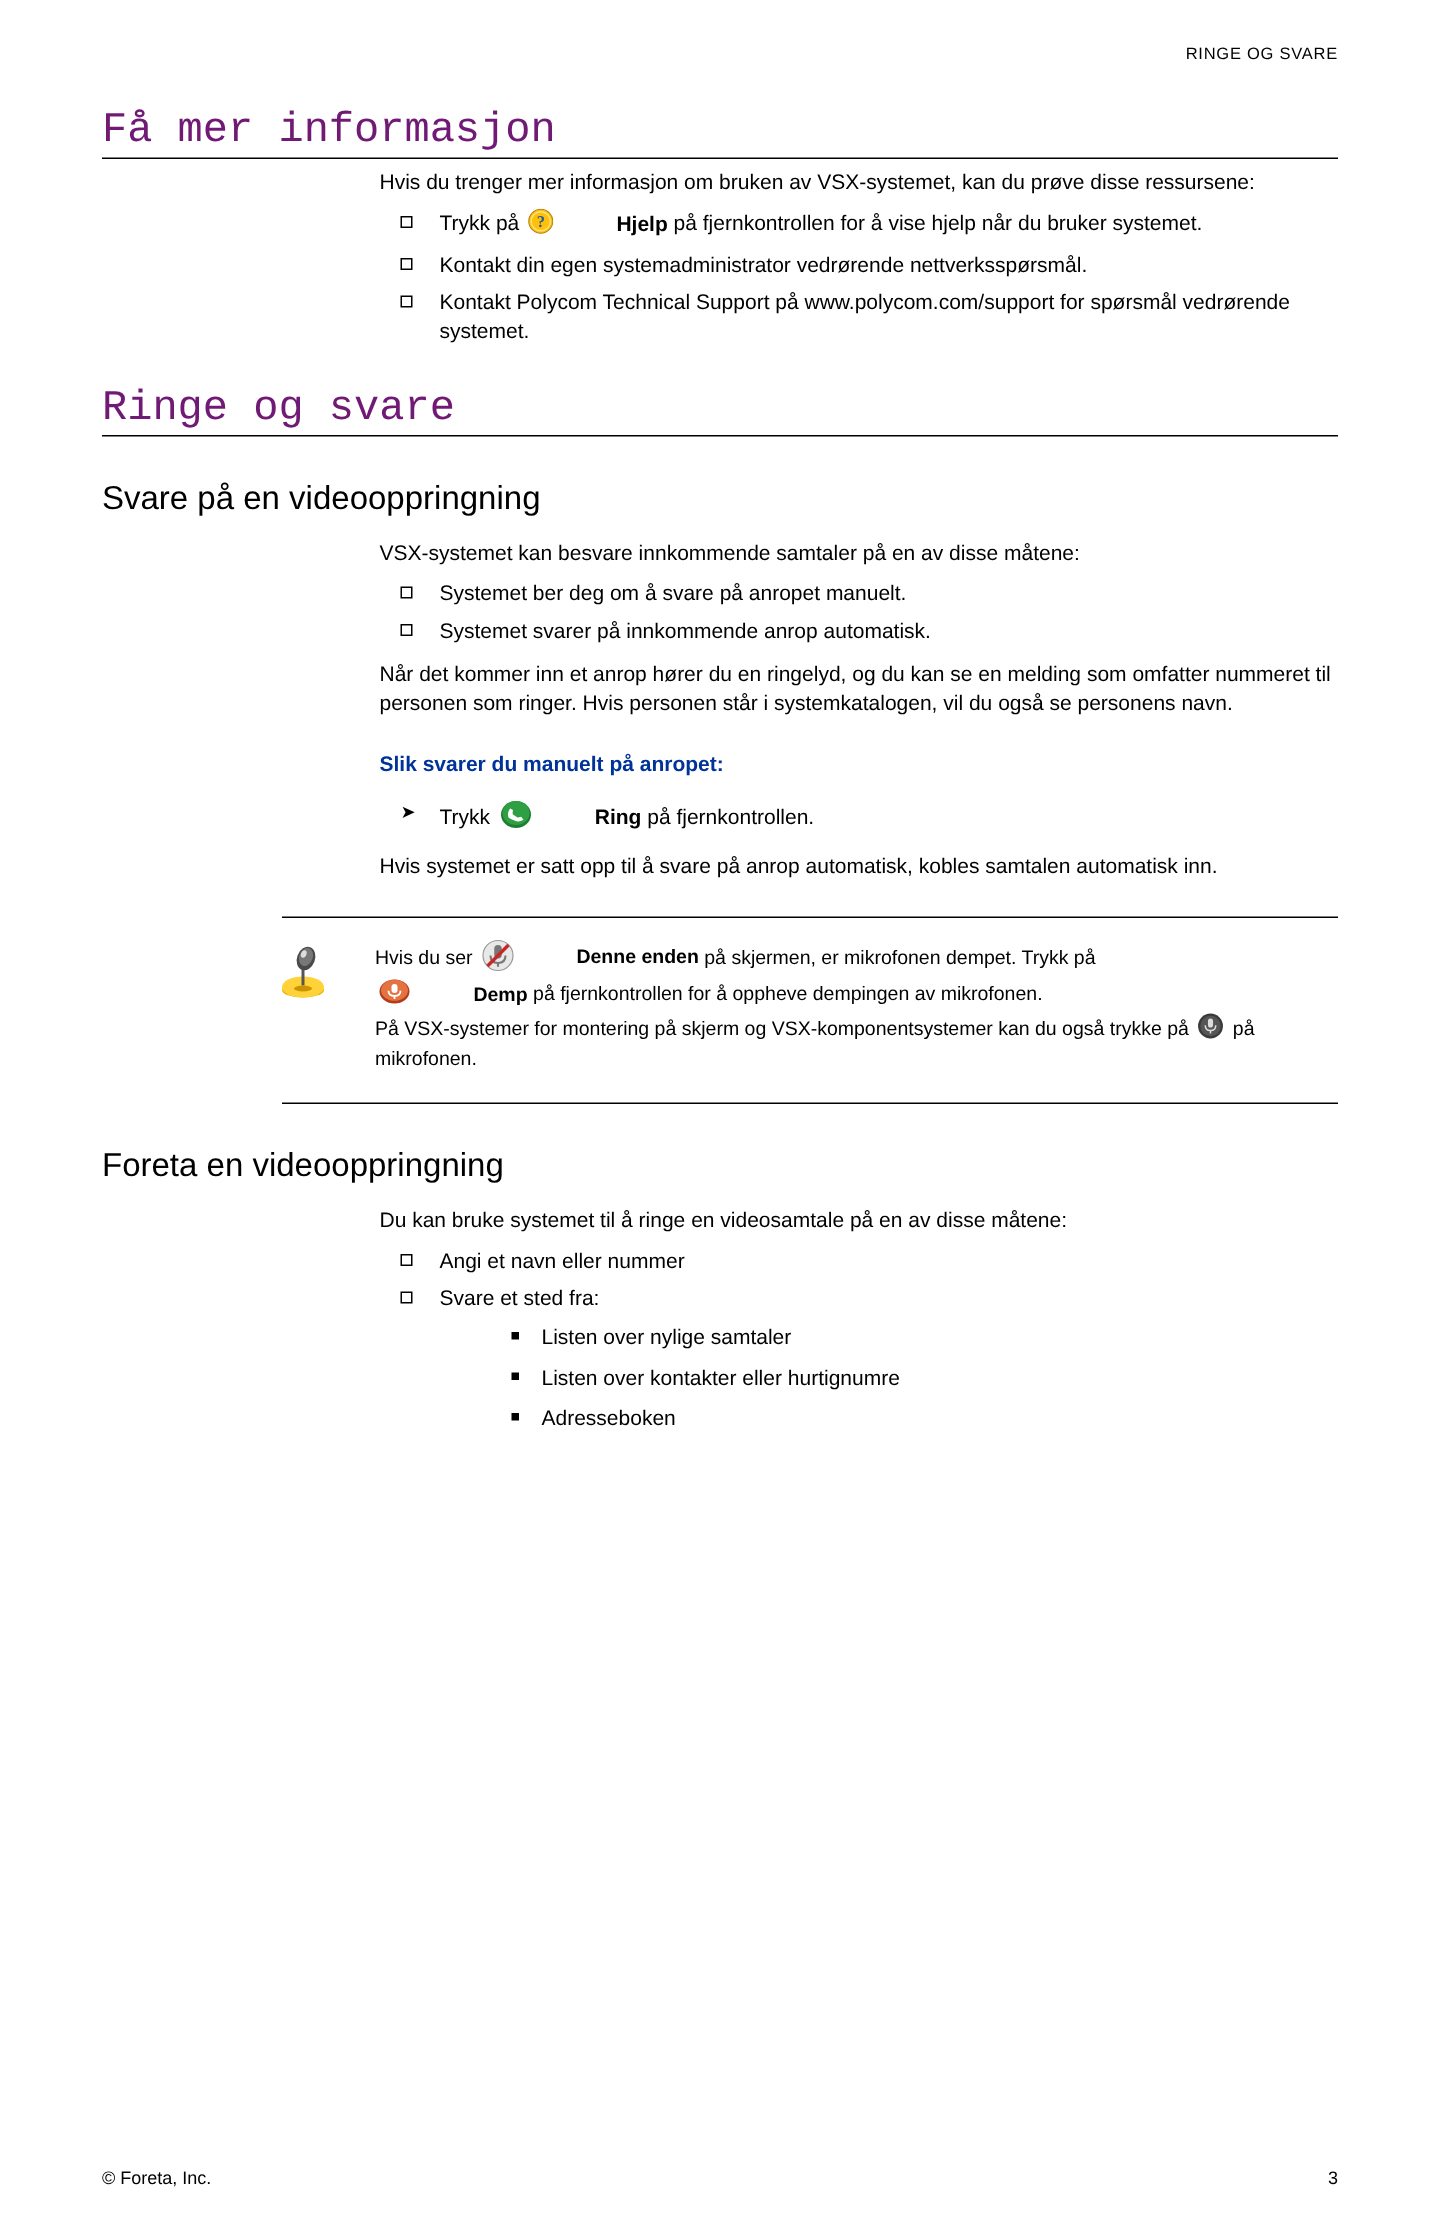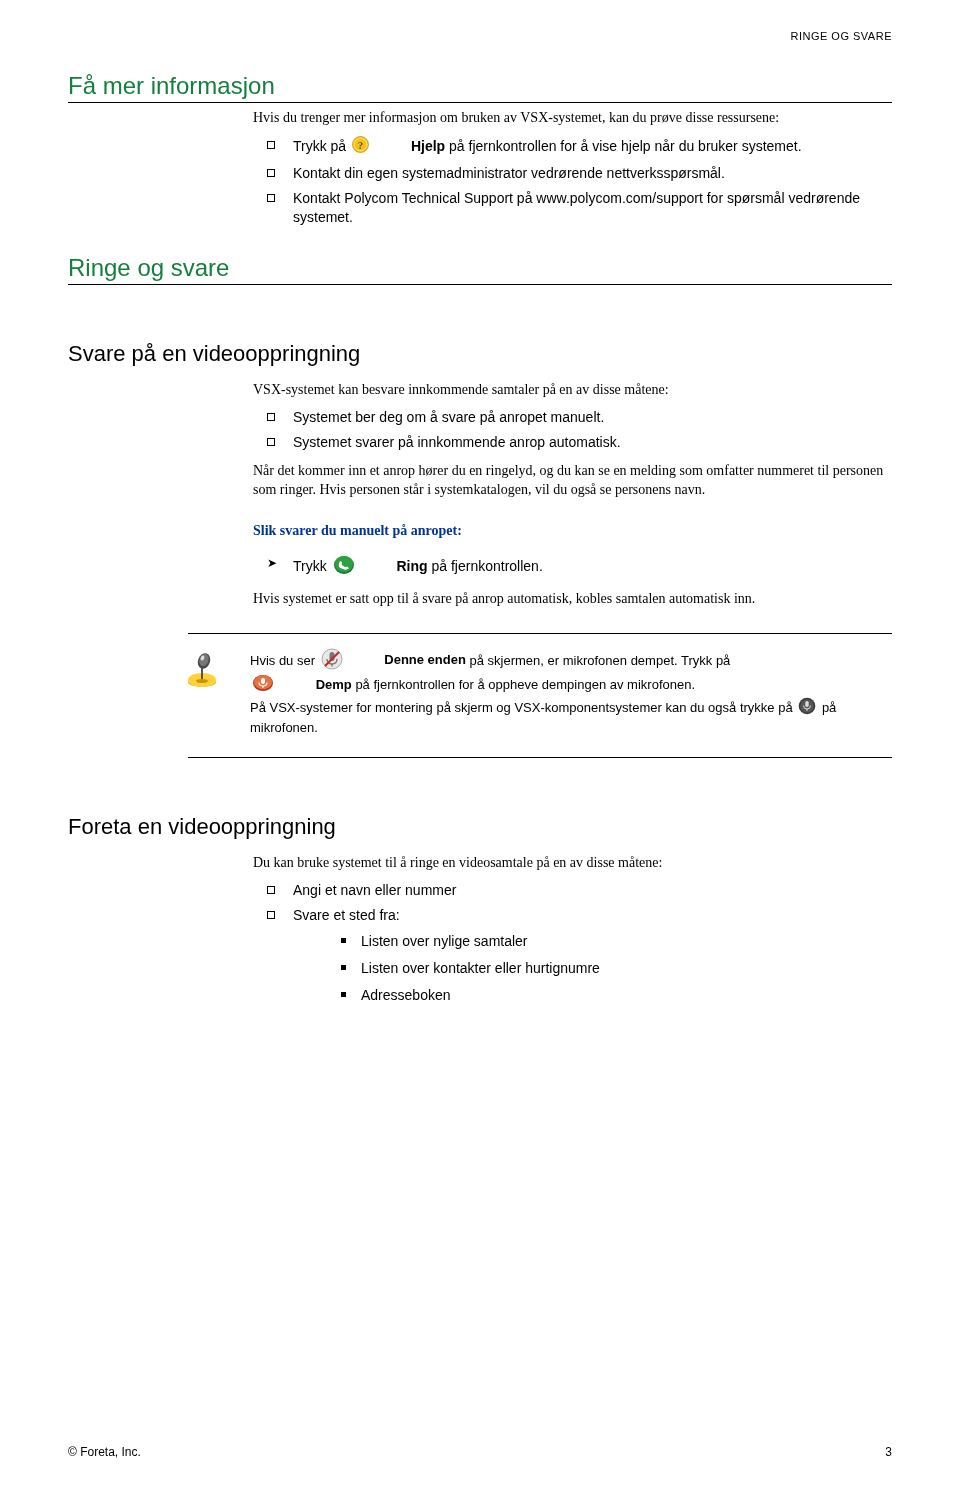--- a/index.html
+++ b/index.html
@@ -19,42 +19,41 @@
   }
   .running-head {
     text-align: right;
     font-size: 11px;
     font-variant: small-caps;
     color: #000;
     letter-spacing: 0.5px;
     margin-bottom: 30px;
   }
   h1.section {
-    font-family: Liberation Sans, sans-serif;
-    font-size: 24px;
+    font-family: Liberation Mono, monospace;
+    font-size: 28px;
     font-weight: 400;
-    color: #15803d;
+    color: #701a75;
     margin: 28px 0 6px 0;
     border-bottom: 0.5px solid #000;
     padding-bottom: 2px;
   }
   h2.subsection {
     font-family: Tahoma, Verdana, sans-serif;
     font-size: 22px;
     font-weight: 400;
     color: #000;
-    margin: 56px 0 14px 0;
+    margin: 28px 0 14px 0;
   }
   .content {
     margin-left: 185px;
   }
   p {
     margin: 0 0;
     line-height: 1.35;
-    font-family: Liberation Serif, serif;
   }
   .blue-heading {
     color: #003399;
     font-weight: bold;
     margin-top: 22px;
     margin-bottom: 14px;
   }
   ul.squares {
     list-style: none;
     padding-left: 0;

